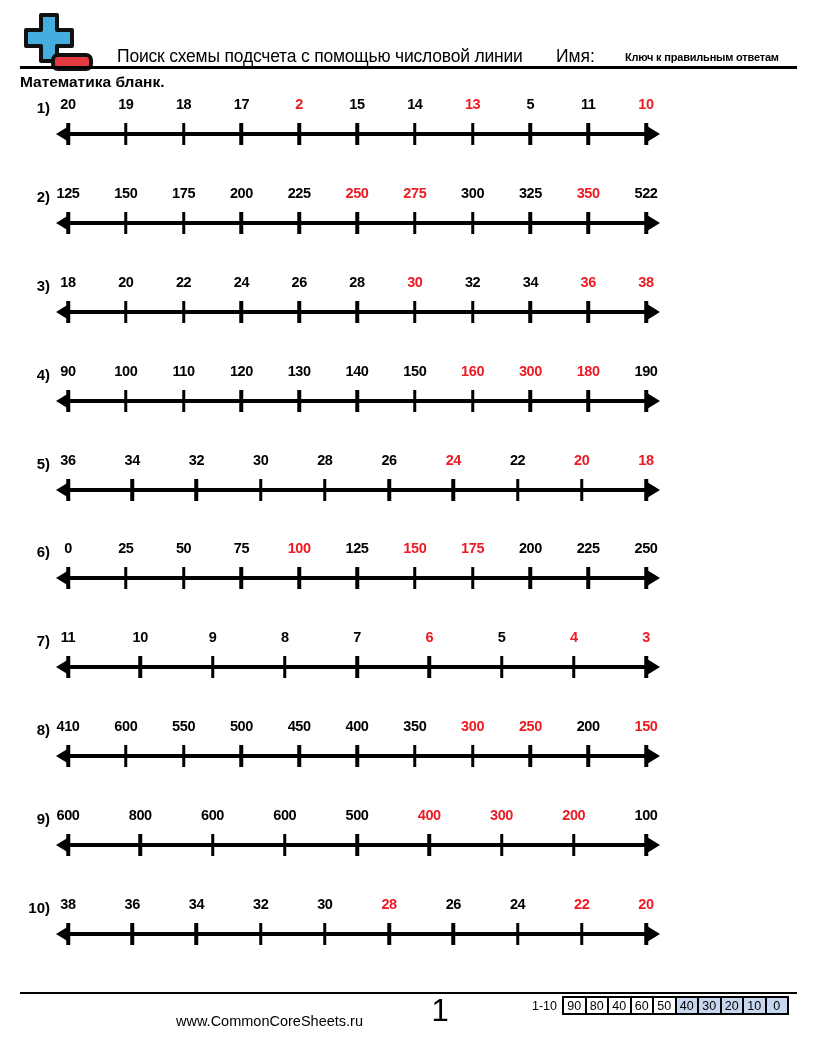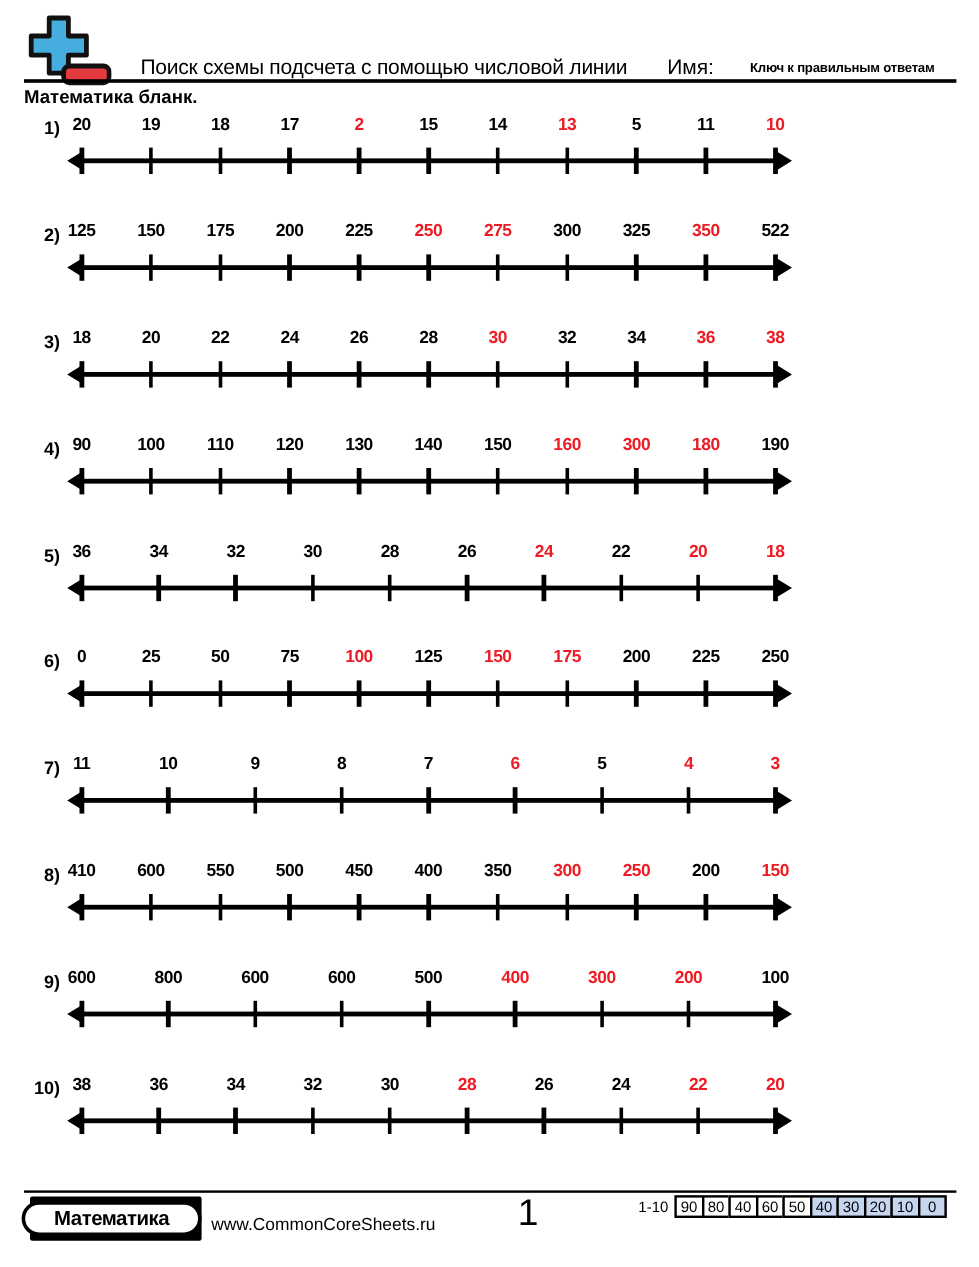--- a/index.html
+++ b/index.html
@@ -395,23 +395,20 @@
             <span class="tick" style="left: 66.6667%;"></span>
             <span class="tick" style="left: 77.7778%;"></span>
             <span class="tick" style="left: 88.8889%;"></span>
             <span class="tick" style="left: 100%;"></span>
           </div>
       </div>
     </div>
   </div>
 
   <div class="footer-rule"></div>
-  <div class="brand-badge">
-    <div class="brand-pill">Математика</div>
-  </div>
   <div class="website">www.CommonCoreSheets.ru</div>
   <div class="page-num">1</div>
   <div class="score-label">1-10</div>
   <div class="score-cells">
       <div class="score-cell">90</div>
       <div class="score-cell">80</div>
       <div class="score-cell">40</div>
       <div class="score-cell">60</div>
       <div class="score-cell">50</div>
       <div class="score-cell hl">40</div>

